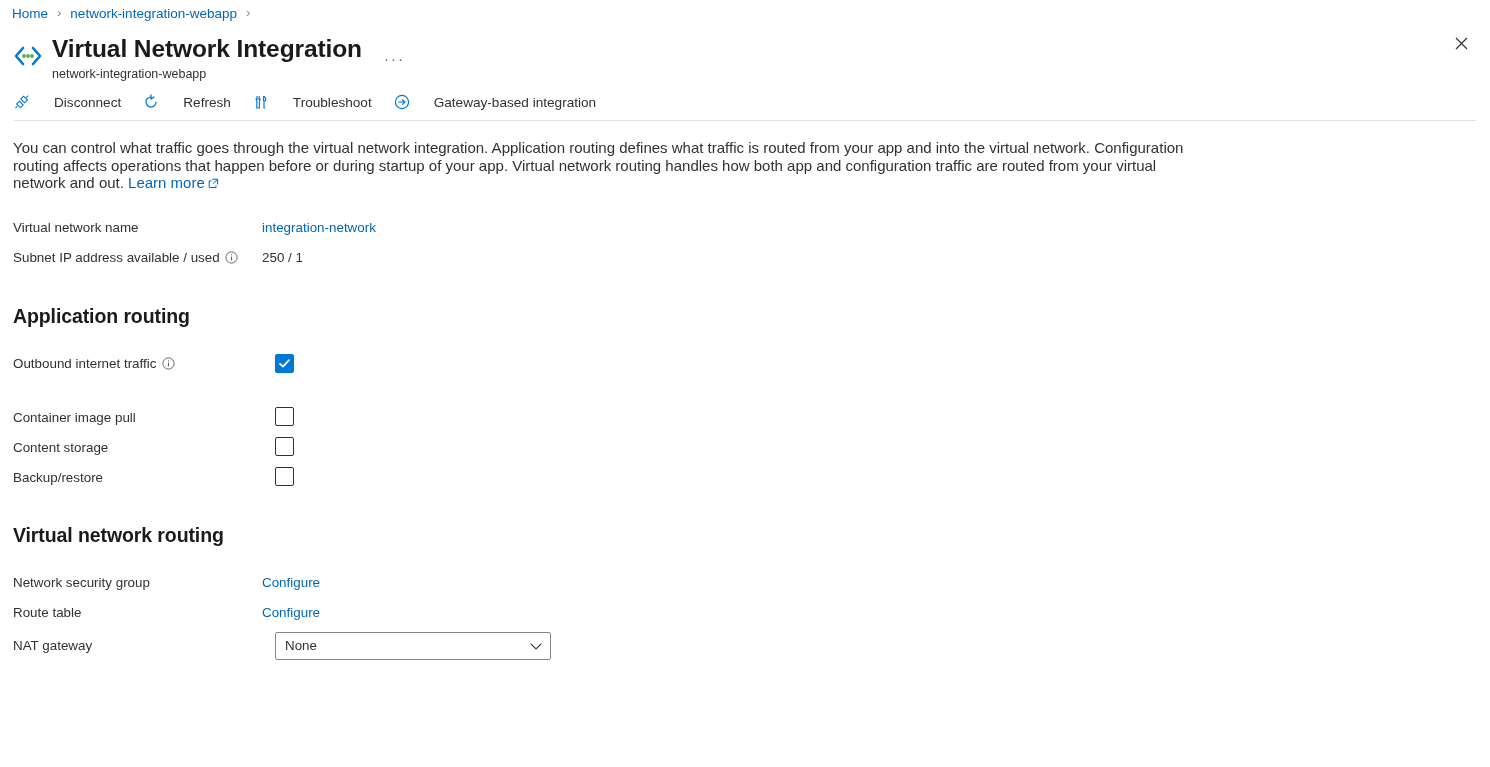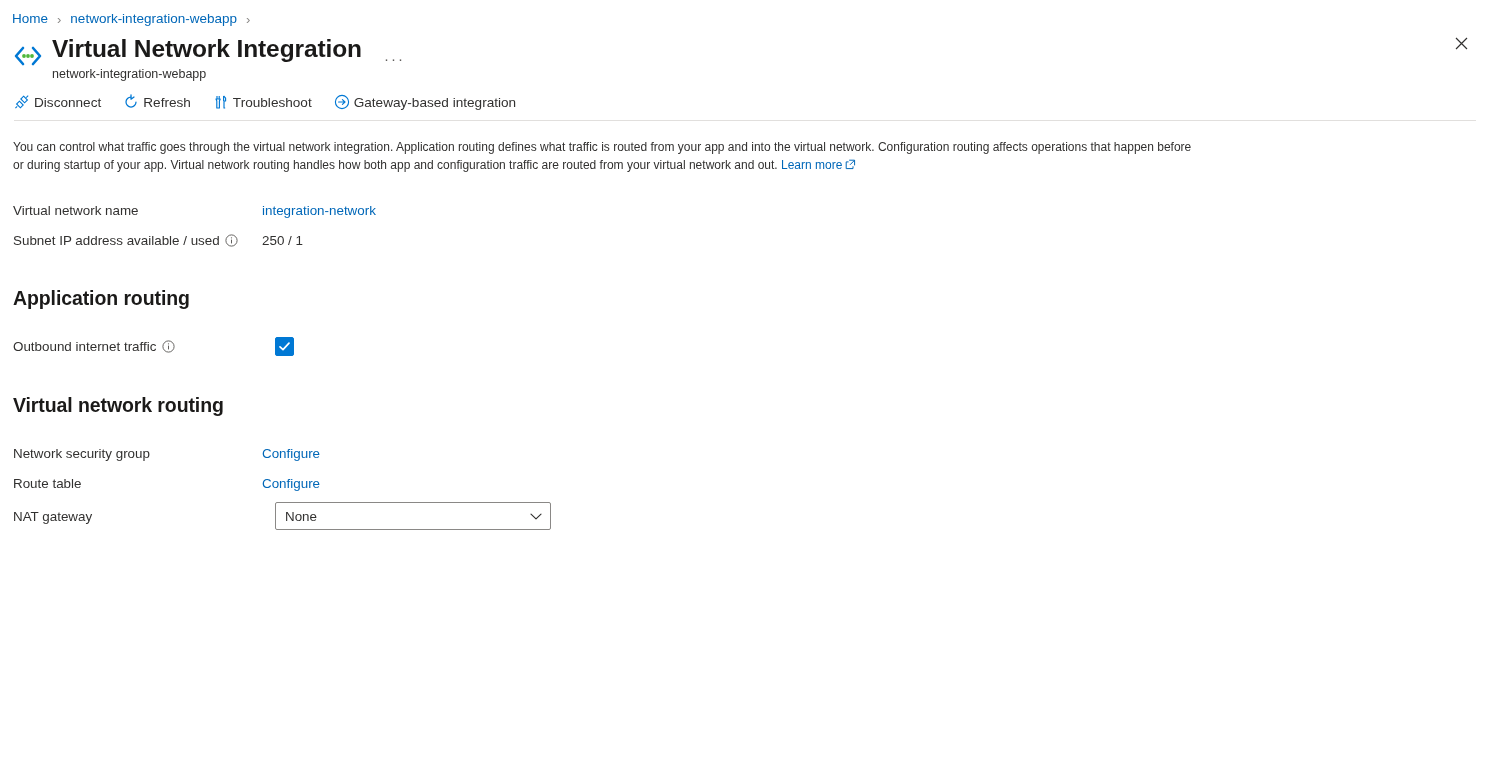--- a/index.html
+++ b/index.html
@@ -10,21 +10,21 @@
     height: 767px;
     background: #ffffff;
     font-family: "Liberation Sans", sans-serif;
     color: #323130;
     overflow: hidden;
   }
 
   
   .breadcrumb {
     display: flex;
-    align-items: flex-end;
+    align-items: flex-start;
     padding: 6px 0 0 12px;
     height: 26px;
     font-size: 13.5px;
   }
   .crumb-link {
     color: #0067b8;
     cursor: pointer;
     white-space: nowrap;
   }
   .crumb-sep {
@@ -91,21 +91,21 @@
   
   .commandbar {
     display: flex;
     align-items: center;
     padding: 12px 0 10px 14px;
     gap: 22px;
   }
   .cmd {
     display: flex;
     align-items: center;
-    gap: 4px;
+    gap: 24px;
     font-size: 13.6px;
     color: #323130;
     cursor: pointer;
     white-space: nowrap;
   }
   .cmd-icon {
     width: 16px;
     height: 16px;
     display: inline-flex;
     align-items: center;
@@ -114,21 +114,21 @@
   }
   .divider {
     height: 1px;
     background: #e1dfdd;
     margin: 0 14px 0 14px;
   }
 
   
   .content { padding: 18px 0 0 13px; }
   .desc {
-    font-size: 12px;
+    font-size: 15px;
     line-height: 17.5px;
     color: #323130;
     max-width: 1190px;
   }
   .desc a {
     color: #0067b8;
     text-decoration: none;
   }
   .ext-icon {
     display: inline-block;
@@ -357,20 +357,46 @@
       <div class="row-value" style="margin-left:13px;">
         <span class="cb checked">
           <svg class="tick" width="13" height="13" viewBox="0 0 13 13">
               <path d="M2 6.8 L5 9.6 L11 3.2" fill="none" stroke="#ffffff" stroke-width="1.7" stroke-linecap="round" stroke-linejoin="round"></path>
             </svg>
         </span>
       </div>
     </div>
   </div>
 
+  <div class="rows" style="margin-top:22px;">
+    <div class="row">
+      <div class="row-label">Container image pull</div>
+      <div class="row-value" style="margin-left:13px;">
+        <span class="cb">
+          
+        </span>
+      </div>
+    </div>
+    <div class="row">
+      <div class="row-label">Content storage</div>
+      <div class="row-value" style="margin-left:13px;">
+        <span class="cb">
+          
+        </span>
+      </div>
+    </div>
+    <div class="row">
+      <div class="row-label">Backup/restore</div>
+      <div class="row-value" style="margin-left:13px;">
+        <span class="cb">
+          
+        </span>
+      </div>
+    </div>
+  </div>
 
   <h2 class="section" style="margin-top:31px;">Virtual network routing</h2>
   <div class="rows" style="margin-top:21px;">
     <div class="row">
       <div class="row-label">Network security group</div>
       <div class="row-value">
         <a href="#" class="link">Configure</a>
       </div>
     </div>
     <div class="row">

